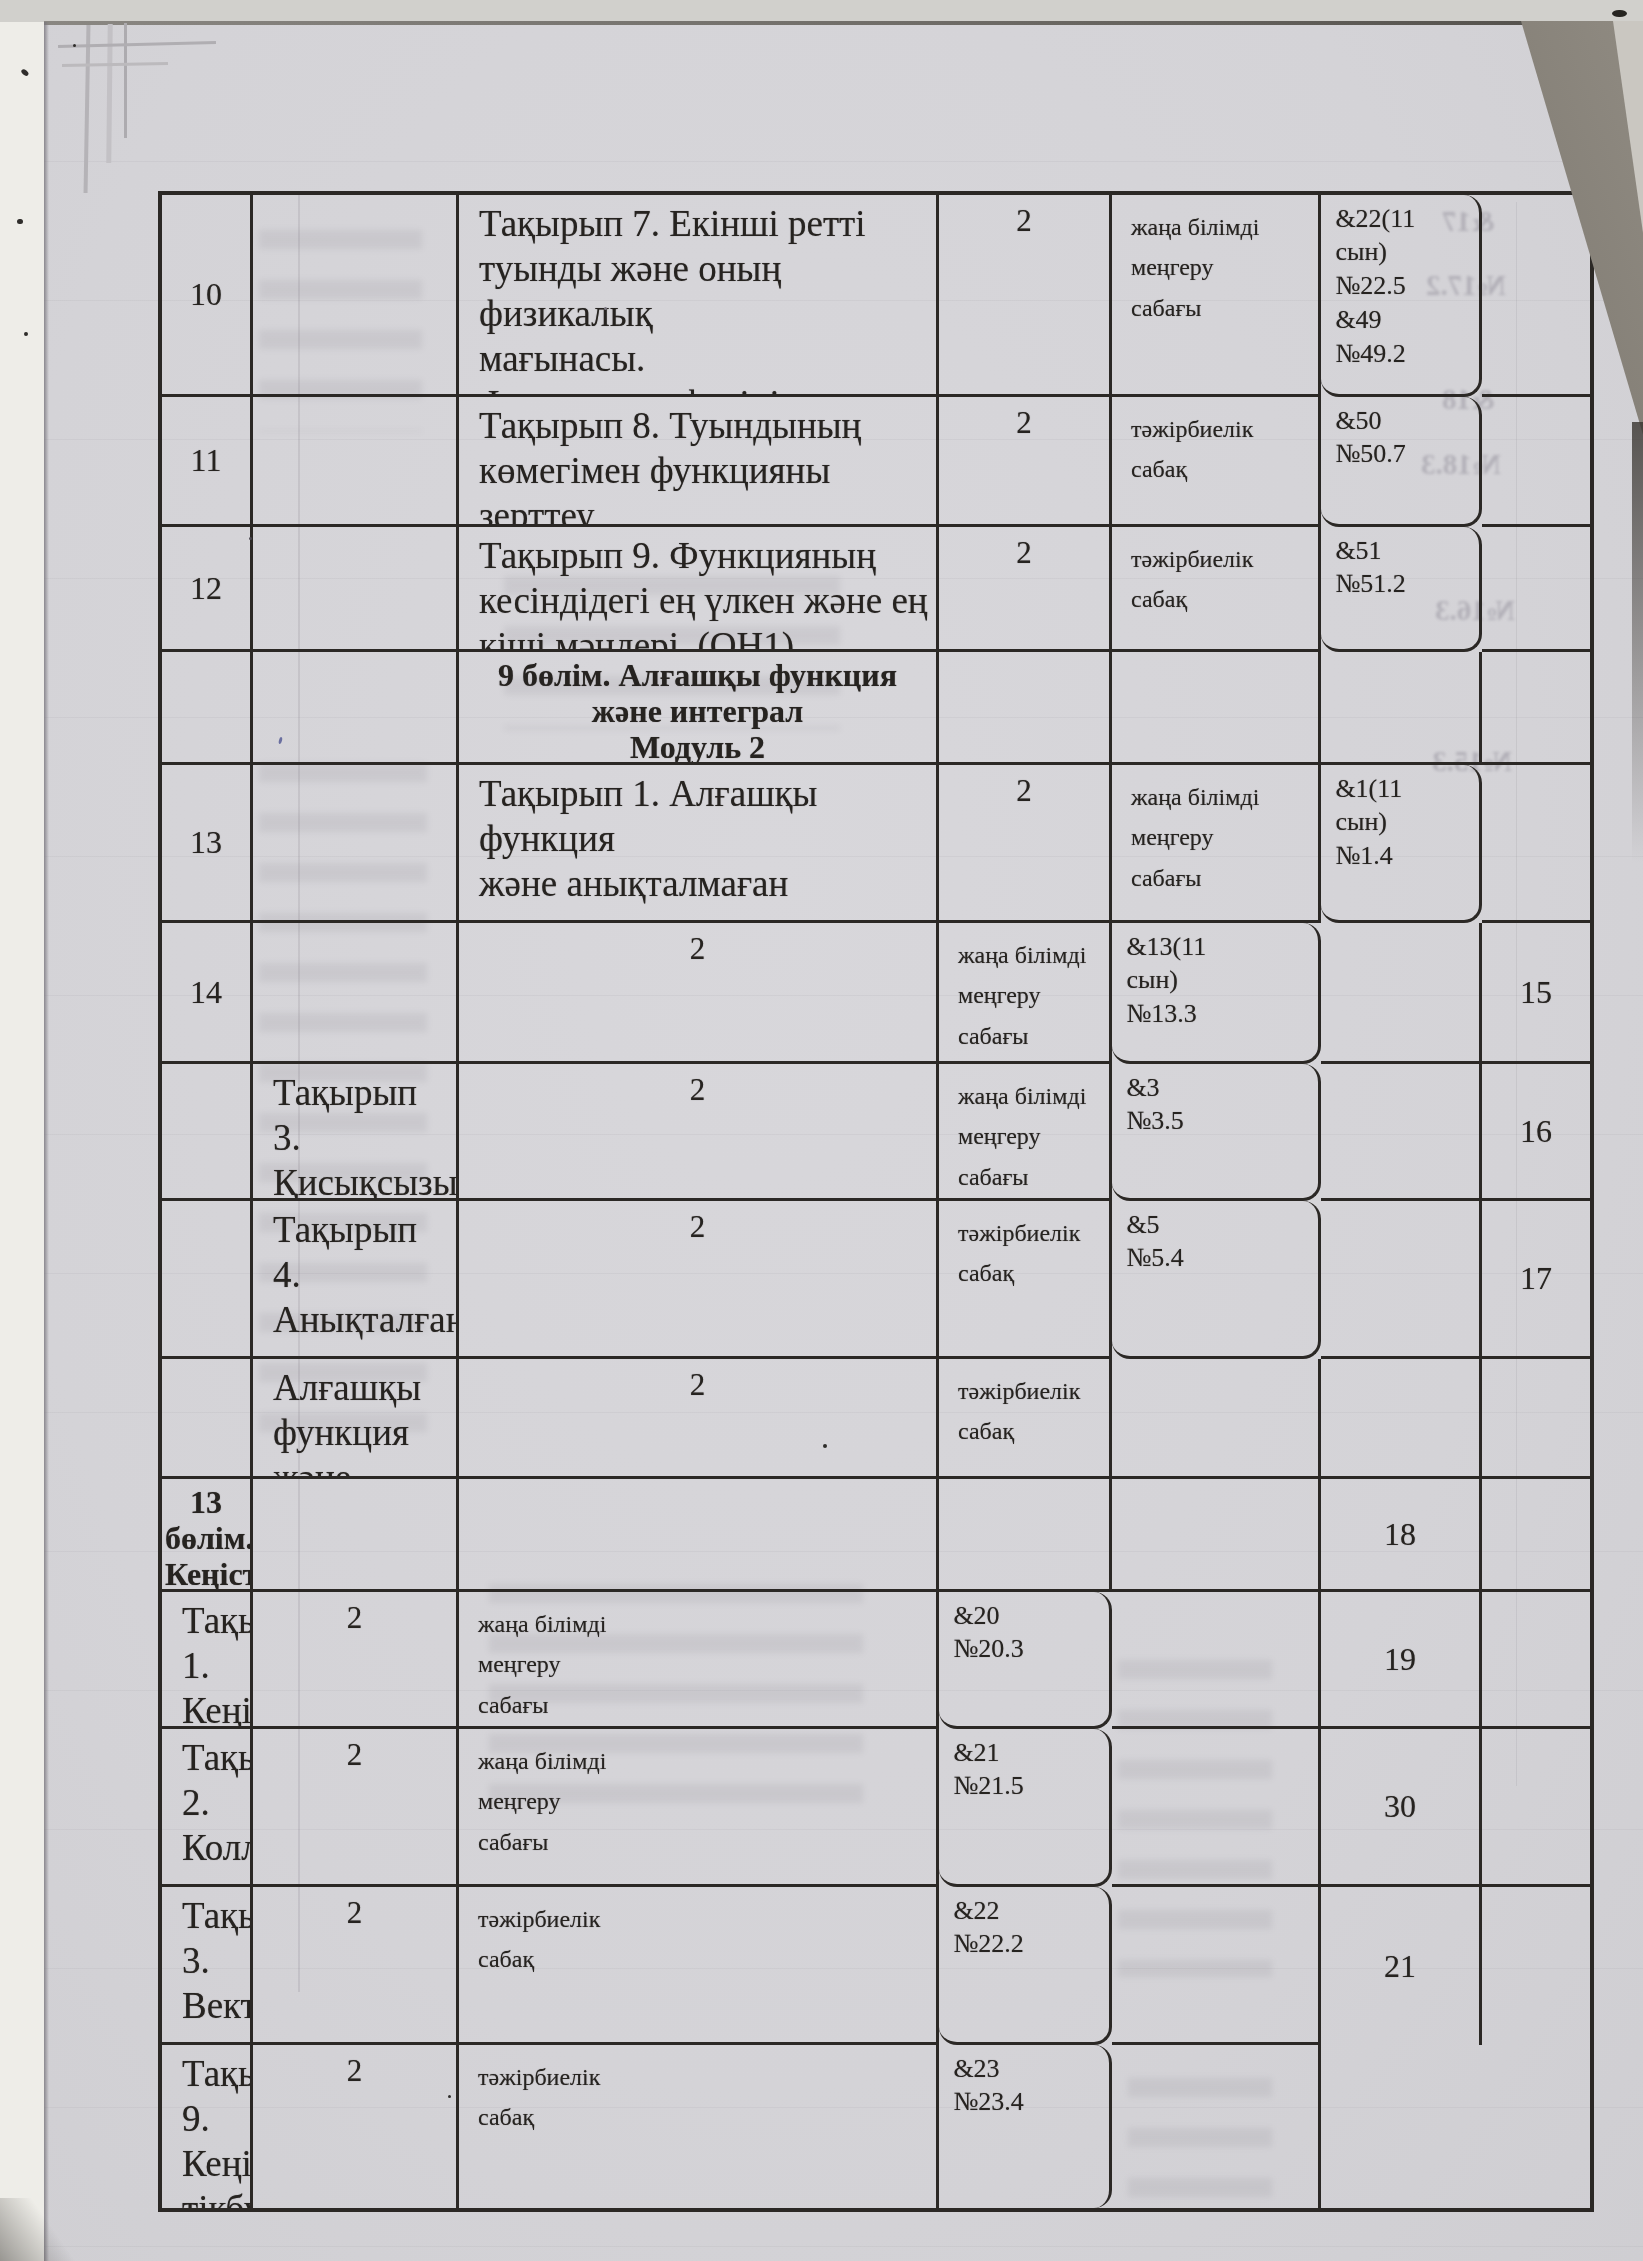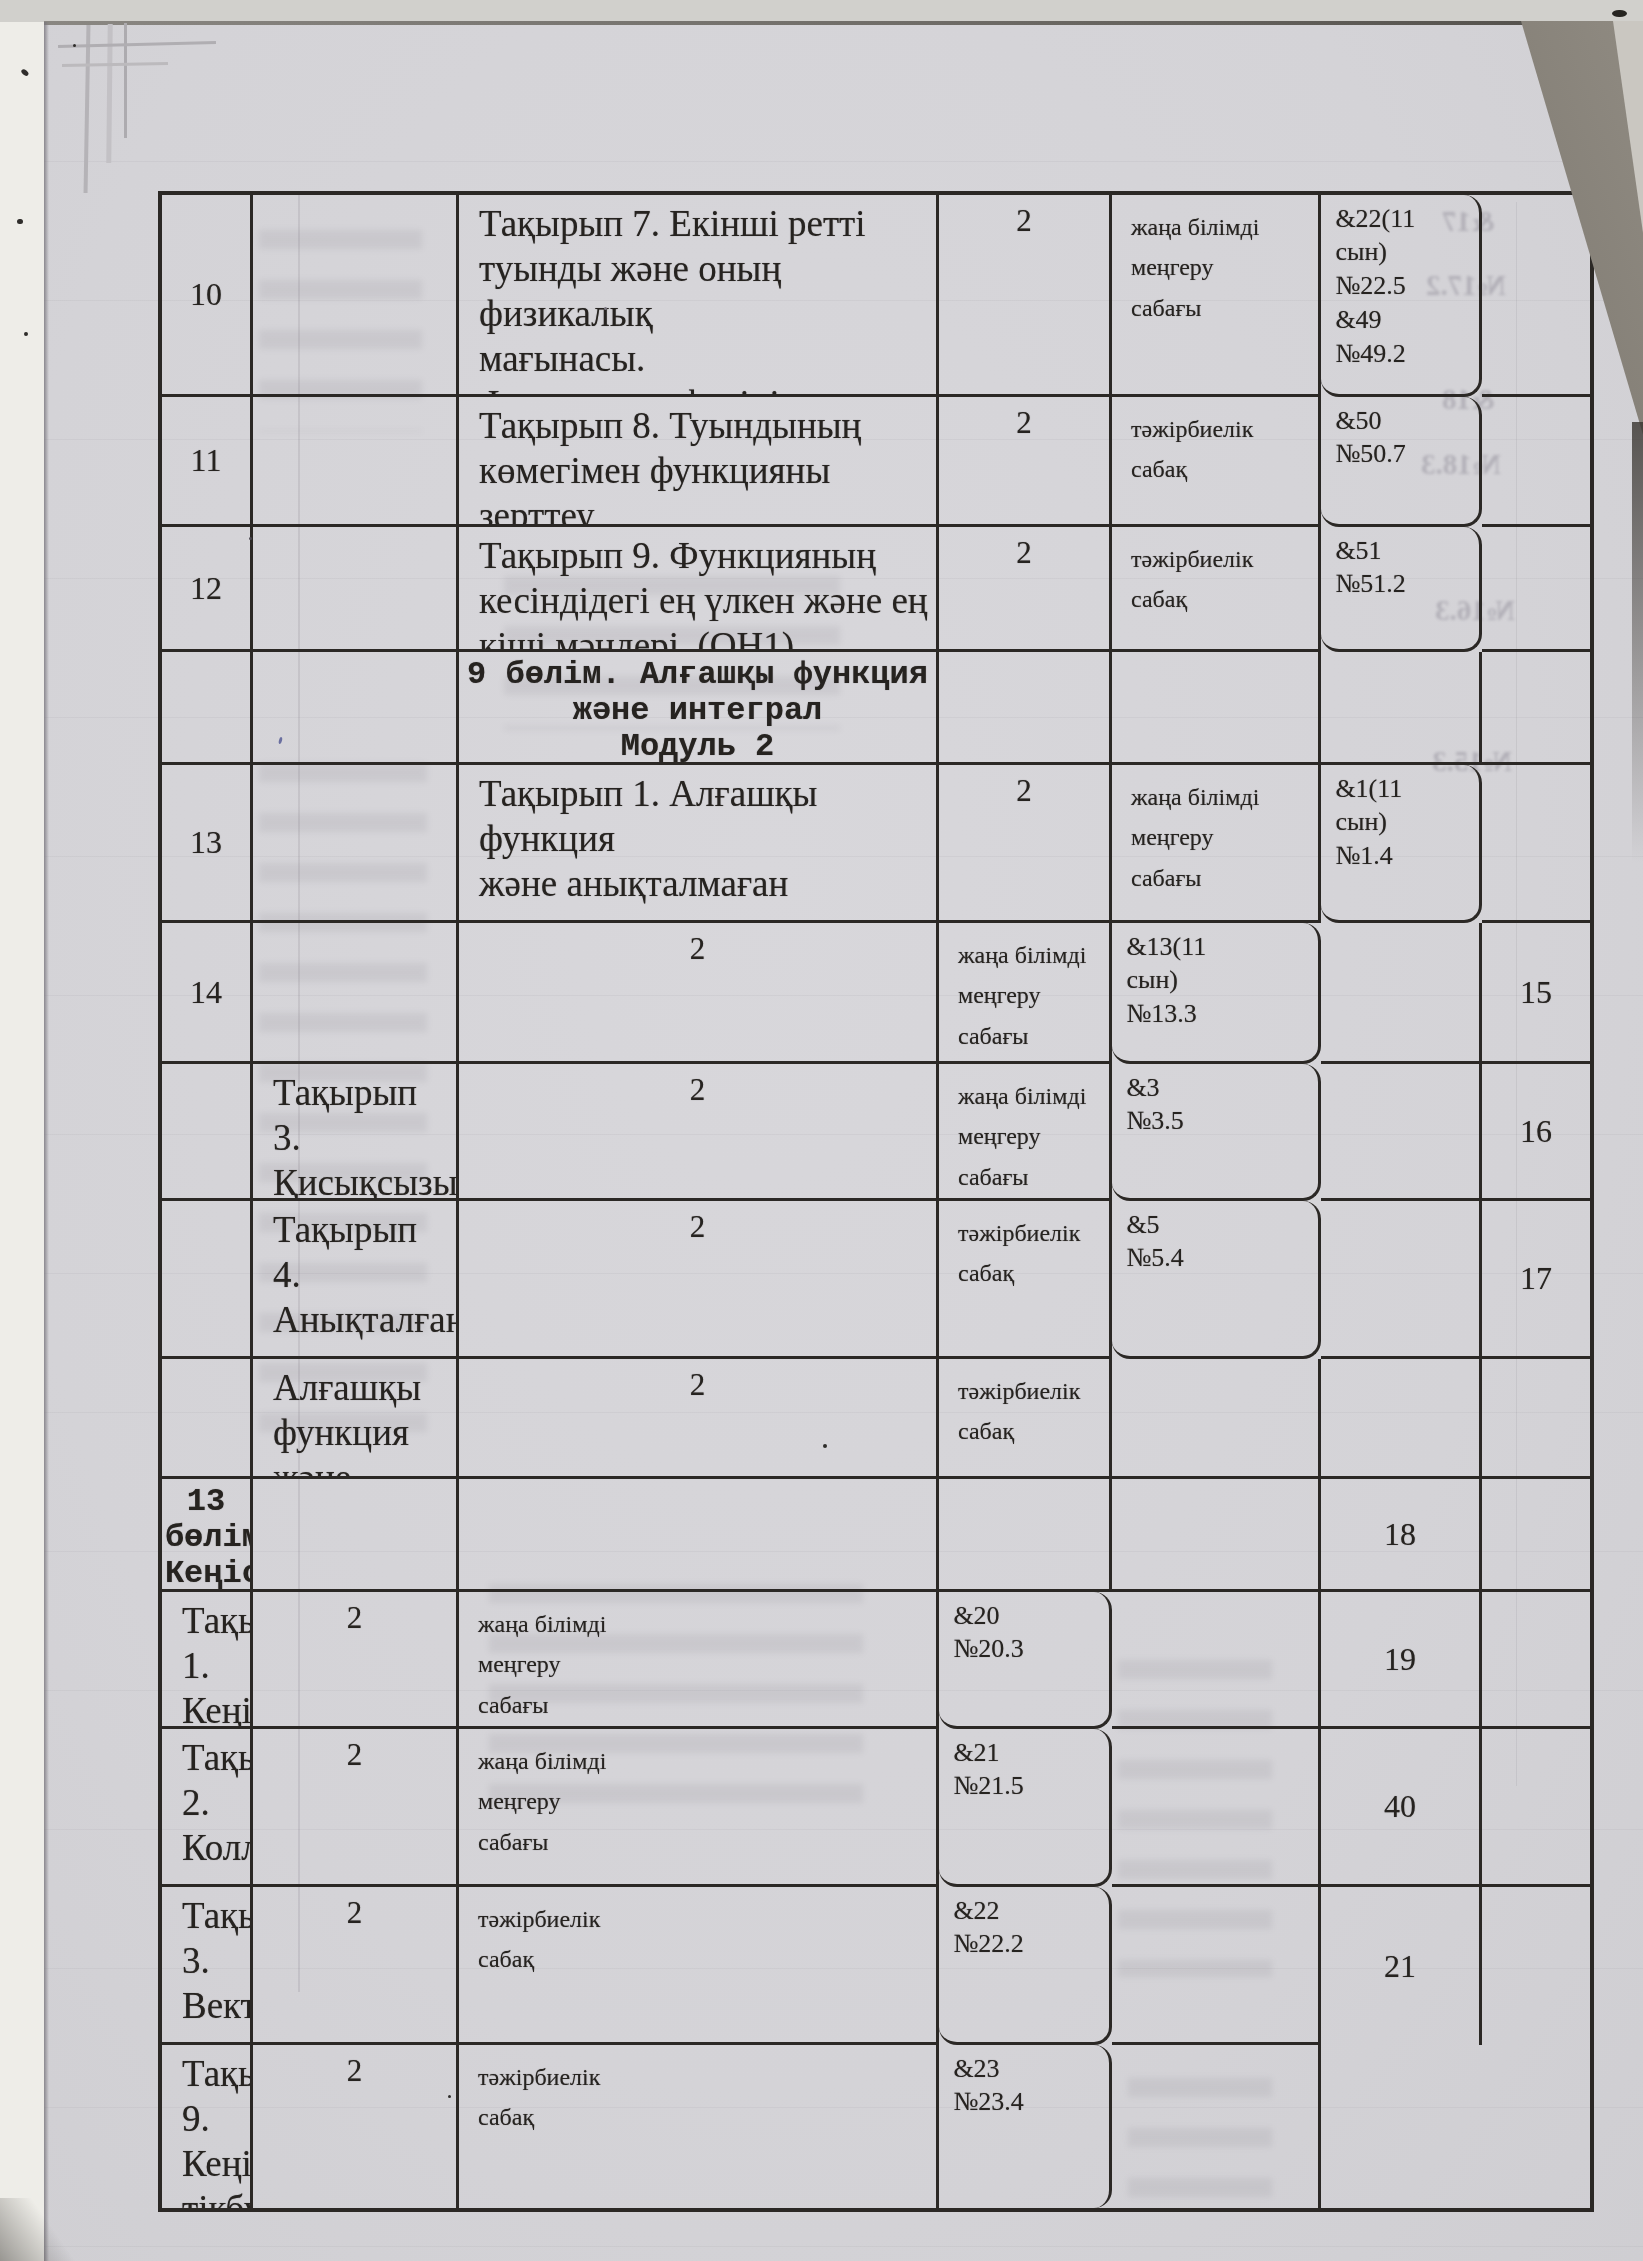--- a/index.html
+++ b/index.html
@@ -72,21 +72,21 @@
     overflow:hidden;color:var(--ink);
     text-shadow:0 0 1px rgba(30,27,24,.45);
   }
   .table > .c:nth-child(7n){border-right:none;}
   .table > .c:nth-last-child(-n+7){border-bottom:none;}
   .n{display:flex;align-items:center;justify-content:center;font-size:32px;}
   .t{font-size:37px;line-height:1.22;padding:5.8px 6.7px 0 20px;white-space:pre-line;}
   .h{font-size:31px;text-align:center;padding-top:7.7px;}
   .y{font-size:24px;line-height:1.7;padding:11.5px 2.9px 0 19px;white-space:pre-line;}
   .f{font-size:26px;line-height:1.3;padding:6.7px 1.9px 0 14.4px;white-space:pre-line;border-radius:18px;}
-  .s{font-weight:bold;font-size:32px;line-height:1.13;text-align:center;padding:4.8px 2.9px 0 2.9px;white-space:pre-line;font-family:Liberation Mono, monospace;}
+  .s{font-weight:bold;font-size:32px;line-height:1.13;text-align:center;padding:4.8px 2.9px 0 2.9px;white-space:pre-line;}
   
   .fold-tri{
     position:absolute;left:0;top:0;width:1644px;height:480px;
     clip-path:polygon(1521px 21px,1644px 21px,1644px 438px);
     background:linear-gradient(70deg,#38342f 0%,#4e4942 35%,#6b665e 65%,#908b82 100%);
   }
   .fold-corner-light{
     position:absolute;left:0;top:0;width:1644px;height:269px;
     clip-path:polygon(1613px 21px,1644px 21px,1644px 240px);
     background:#cac7c1;
@@ -294,21 +294,21 @@
 үш компланар емес вектор
 бойынша жіктеу.</div>
     <div class="c h">2</div>
     <div class="c y">жаңа білімді
 меңгеру
 сабағы</div>
     <div class="c f">&amp;21
 №21.5</div>
     <div class="c e"></div>
 
-    <div class="c n">40</div>
+    <div class="c n">30</div>
     <div class="c e"></div>
     <div class="c t">Тақырып 3. Векторлар
 арасындағы бұрыш.
 Векторлардың скаляр
 көбейтіндісі.</div>
     <div class="c h">2</div>
     <div class="c y">тәжірбиелік
 сабақ</div>
     <div class="c f">&amp;22
 №22.2</div>

